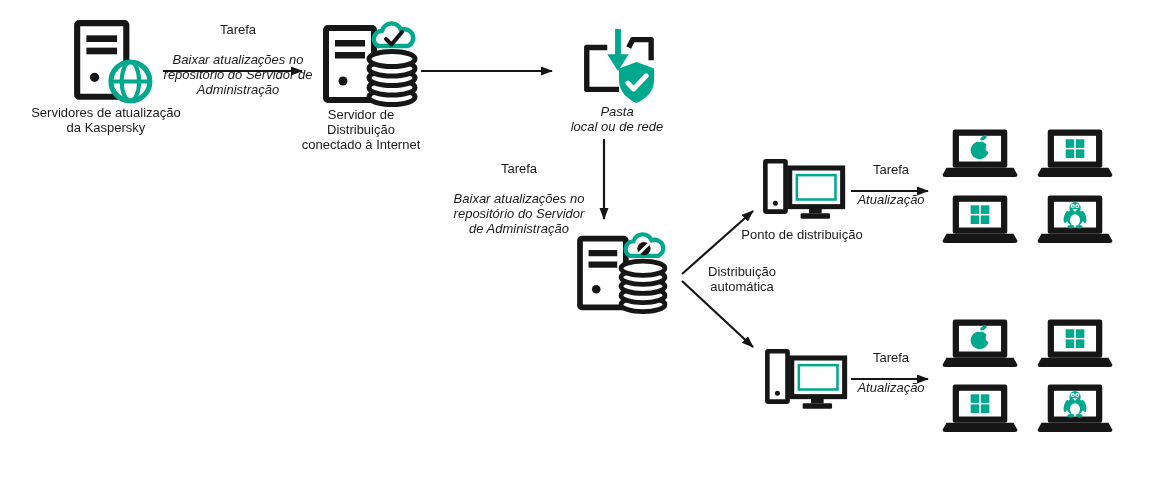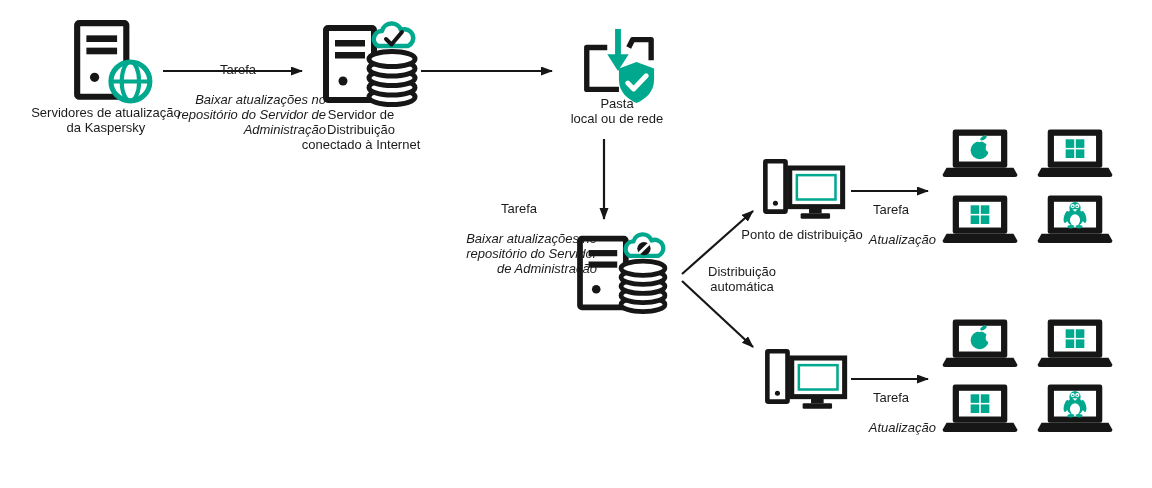--- a/index.html
+++ b/index.html
@@ -7,22 +7,22 @@
   .canvas {
     position:relative; width:1152px; height:488px; background:#fff;
     font-family:"Liberation Sans", sans-serif; color:#1b1b1b; overflow:hidden;
   }
   .connectors { position:absolute; left:0; top:0; }
   .node { position:absolute; }
   .label {
     position:absolute; font-size:13px; line-height:15px; text-align:center;
     white-space:pre-line; color:#1b1b1b;
   }
-  .task-label .t { display:block;margin-top:40px; }
-  .task-label .i { display:block; font-style:italic;text-align:right; }
+  .task-label .t { display:block; }
+  .task-label .i { display:block; font-style:italic; }
   .wfill { fill:#fff; }
   .nofill { fill:none; }
   .ink-f { fill:var(--ink); }
   .ink-s { stroke:var(--ink); }
   .ac-f { fill:var(--accent); }
   .ac-s { stroke:var(--accent); }
   svg { display:block; }
 </style>
 </head>
 <body>
@@ -221,21 +221,21 @@
       </svg>
   </div>
 
   <div class="label" style="left:8px; top:105px; width:196px;">Servidores de atualização
 da Kaspersky</div>
 
   <div class="label" style="left:288px; top:107px; width:146px;">Servidor de
 Distribuição
 conectado à Internet</div>
 
-  <div class="label" style="left:556px; top:96px; width:122px;">Pasta
+  <div class="label" style="left:556px; top:104px; width:122px;font-style:italic;">Pasta
 local ou de rede</div>
 
 
   <div class="label" style="left:734px; top:227px; width:136px;">Ponto de distribuição</div>
 
 
 
   <div class="label task-label" style="left:150px; top:7px; width:176px;">
     <span class="t">Tarefa</span>
     <span class="i">Baixar atualizações no

